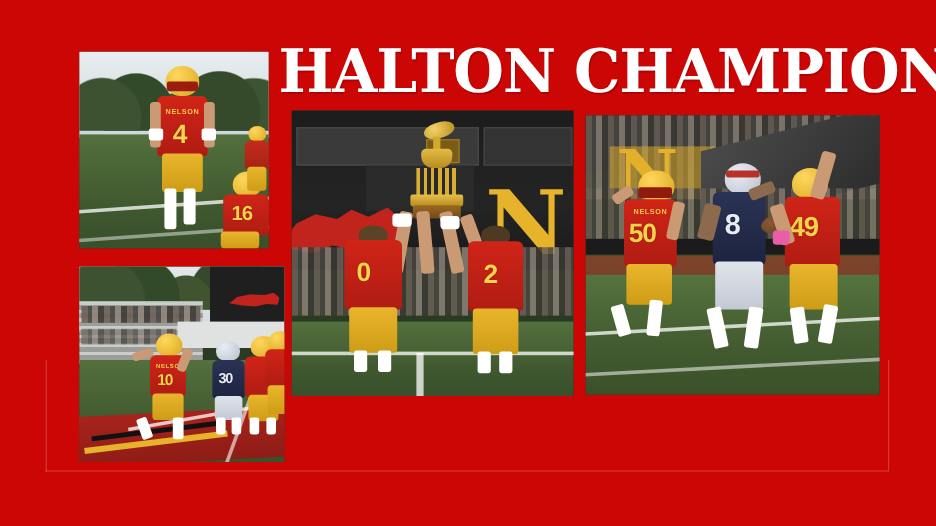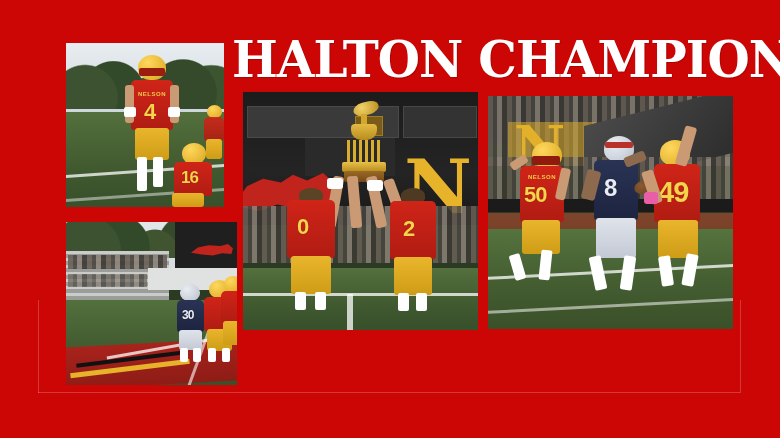--- a/index.html
+++ b/index.html
@@ -121,21 +121,21 @@
       <div class="num" style="left:22px;top:44px;font-size:22px;">4</div>
       <div class="gold-pants" style="position:absolute;left:13px;top:73px;width:34px;height:32px;"></div>
       <div class="limb" style="left:3px;top:30px;width:9px;height:38px;"></div>
       <div class="limb" style="left:48px;top:30px;width:9px;height:38px;"></div>
       <div style="position:absolute;left:2px;top:52px;width:12px;height:10px;background:#fff;border-radius:2px;"></div>
       <div style="position:absolute;left:46px;top:52px;width:12px;height:10px;background:#fff;border-radius:2px;"></div>
       <div class="sock" style="left:15px;top:102px;width:10px;height:34px;"></div>
       <div class="sock" style="left:31px;top:102px;width:10px;height:30px;"></div>
     </div>
 
-    <div class="fig" style="left:104px;top:100px;width:46px;height:62px;">
+    <div class="fig" style="left:116px;top:100px;width:46px;height:62px;">
       <div class="helmet-gold" style="position:absolute;left:12px;top:0;width:24px;height:21px;"></div>
       <div class="red-jersey jersey" style="left:4px;top:19px;width:38px;height:34px;"></div>
       <div class="num" style="left:11px;top:25px;font-size:17px;">16</div>
       <div class="gold-pants" style="position:absolute;left:2px;top:50px;width:32px;height:14px;"></div>
     </div>
 
     <div class="fig" style="left:136px;top:62px;width:24px;height:64px;">
       <div class="helmet-gold" style="position:absolute;left:5px;top:0;width:15px;height:13px;"></div>
       <div class="red-jersey jersey" style="left:2px;top:12px;width:20px;height:24px;opacity:.9;"></div>
       <div class="gold-pants" style="position:absolute;left:4px;top:34px;width:16px;height:20px;"></div>
@@ -157,20 +157,31 @@
     <div style="position:absolute;left:48%;top:28%;width:52%;height:14%;background:#dfe2e0;"></div>
     <div class="turf" style="height:52%;"></div>
 
     <div style="position:absolute;left:0;bottom:0;width:100%;height:26%;
       background:linear-gradient(#a8231c,#8e1c16);transform:skewY(-3deg);"></div>
     <div style="position:absolute;left:4px;bottom:14px;width:120px;height:5px;background:#e7b32a;transform:rotate(-7deg);"></div>
     <div style="position:absolute;left:10px;bottom:24px;width:110px;height:4px;background:#111;transform:rotate(-7deg);"></div>
     <div class="yardline" style="left:40px;bottom:36px;width:120px;transform:rotate(-10deg);"></div>
     <div class="yardline" style="left:86px;bottom:20px;width:90px;transform:rotate(-70deg);opacity:.8;"></div>
 
+    <div class="fig" style="left:52px;top:56px;width:46px;height:88px;">
+      <div class="helmet-gold" style="position:absolute;left:12px;top:0;width:22px;height:19px;"></div>
+      <div class="red-jersey jersey" style="left:7px;top:18px;width:30px;height:34px;"></div>
+      <div class="teamword" style="left:12px;top:25px;font-size:5px;">NELSON</div>
+      <div class="num" style="left:13px;top:31px;font-size:13px;">10</div>
+      <div class="gold-pants" style="position:absolute;left:9px;top:50px;width:26px;height:22px;"></div>
+      <div class="limb" style="left:-8px;top:14px;width:18px;height:7px;transform:rotate(-18deg);"></div>
+      <div class="limb" style="left:32px;top:12px;width:8px;height:20px;transform:rotate(22deg);"></div>
+      <div class="sock" style="left:-2px;top:70px;width:9px;height:18px;transform:rotate(-20deg);"></div>
+      <div class="sock" style="left:26px;top:70px;width:9px;height:18px;"></div>
+    </div>
 
     <div class="fig" style="left:108px;top:62px;width:34px;height:78px;">
       <div class="helmet-navy" style="position:absolute;left:6px;top:0;width:20px;height:17px;"></div>
       <div class="navy-jersey jersey" style="left:3px;top:16px;width:27px;height:32px;"></div>
       <div class="num num-dark" style="left:8px;top:24px;font-size:12px;">30</div>
       <div class="navy-pants" style="position:absolute;left:5px;top:46px;width:23px;height:20px;"></div>
       <div class="sock" style="left:6px;top:64px;width:8px;height:14px;"></div>
       <div class="sock" style="left:19px;top:64px;width:8px;height:14px;"></div>
     </div>
 
@@ -279,21 +290,21 @@
       <div class="limb" style="left:4px;top:34px;width:14px;height:30px;transform:rotate(14deg);background:#8d6a4d;"></div>
       <div class="sock" style="left:12px;top:120px;width:12px;height:34px;transform:rotate(-12deg);"></div>
       <div class="sock" style="left:42px;top:120px;width:12px;height:34px;transform:rotate(8deg);"></div>
 
       <div style="position:absolute;left:54px;top:44px;width:22px;height:13px;background:radial-gradient(circle at 35% 35%,#8a5a32,#5e3a1c);border-radius:50%/60%;transform:rotate(-18deg);"></div>
     </div>
 
     <div class="fig" style="left:158px;top:30px;width:68px;height:162px;">
       <div class="helmet-gold" style="position:absolute;left:14px;top:14px;width:30px;height:26px;"></div>
       <div class="red-jersey jersey" style="left:8px;top:38px;width:46px;height:58px;"></div>
-      <div class="num" style="left:12px;top:50px;font-size:29px;">49</div>
+      <div class="num" style="left:12px;top:50px;font-size:23px;">49</div>
       <div class="gold-pants" style="position:absolute;left:12px;top:94px;width:40px;height:38px;"></div>
       <div class="limb" style="left:34px;top:0px;width:12px;height:40px;transform:rotate(16deg);"></div>
       <div class="limb" style="left:0px;top:44px;width:12px;height:34px;transform:rotate(-18deg);"></div>
       <div style="position:absolute;left:-2px;top:66px;width:14px;height:12px;background:#e85fa8;border-radius:3px;"></div>
       <div class="sock" style="left:14px;top:130px;width:12px;height:30px;transform:rotate(-8deg);"></div>
       <div class="sock" style="left:38px;top:128px;width:12px;height:32px;transform:rotate(10deg);"></div>
     </div>
   </div>
 
   </div>

